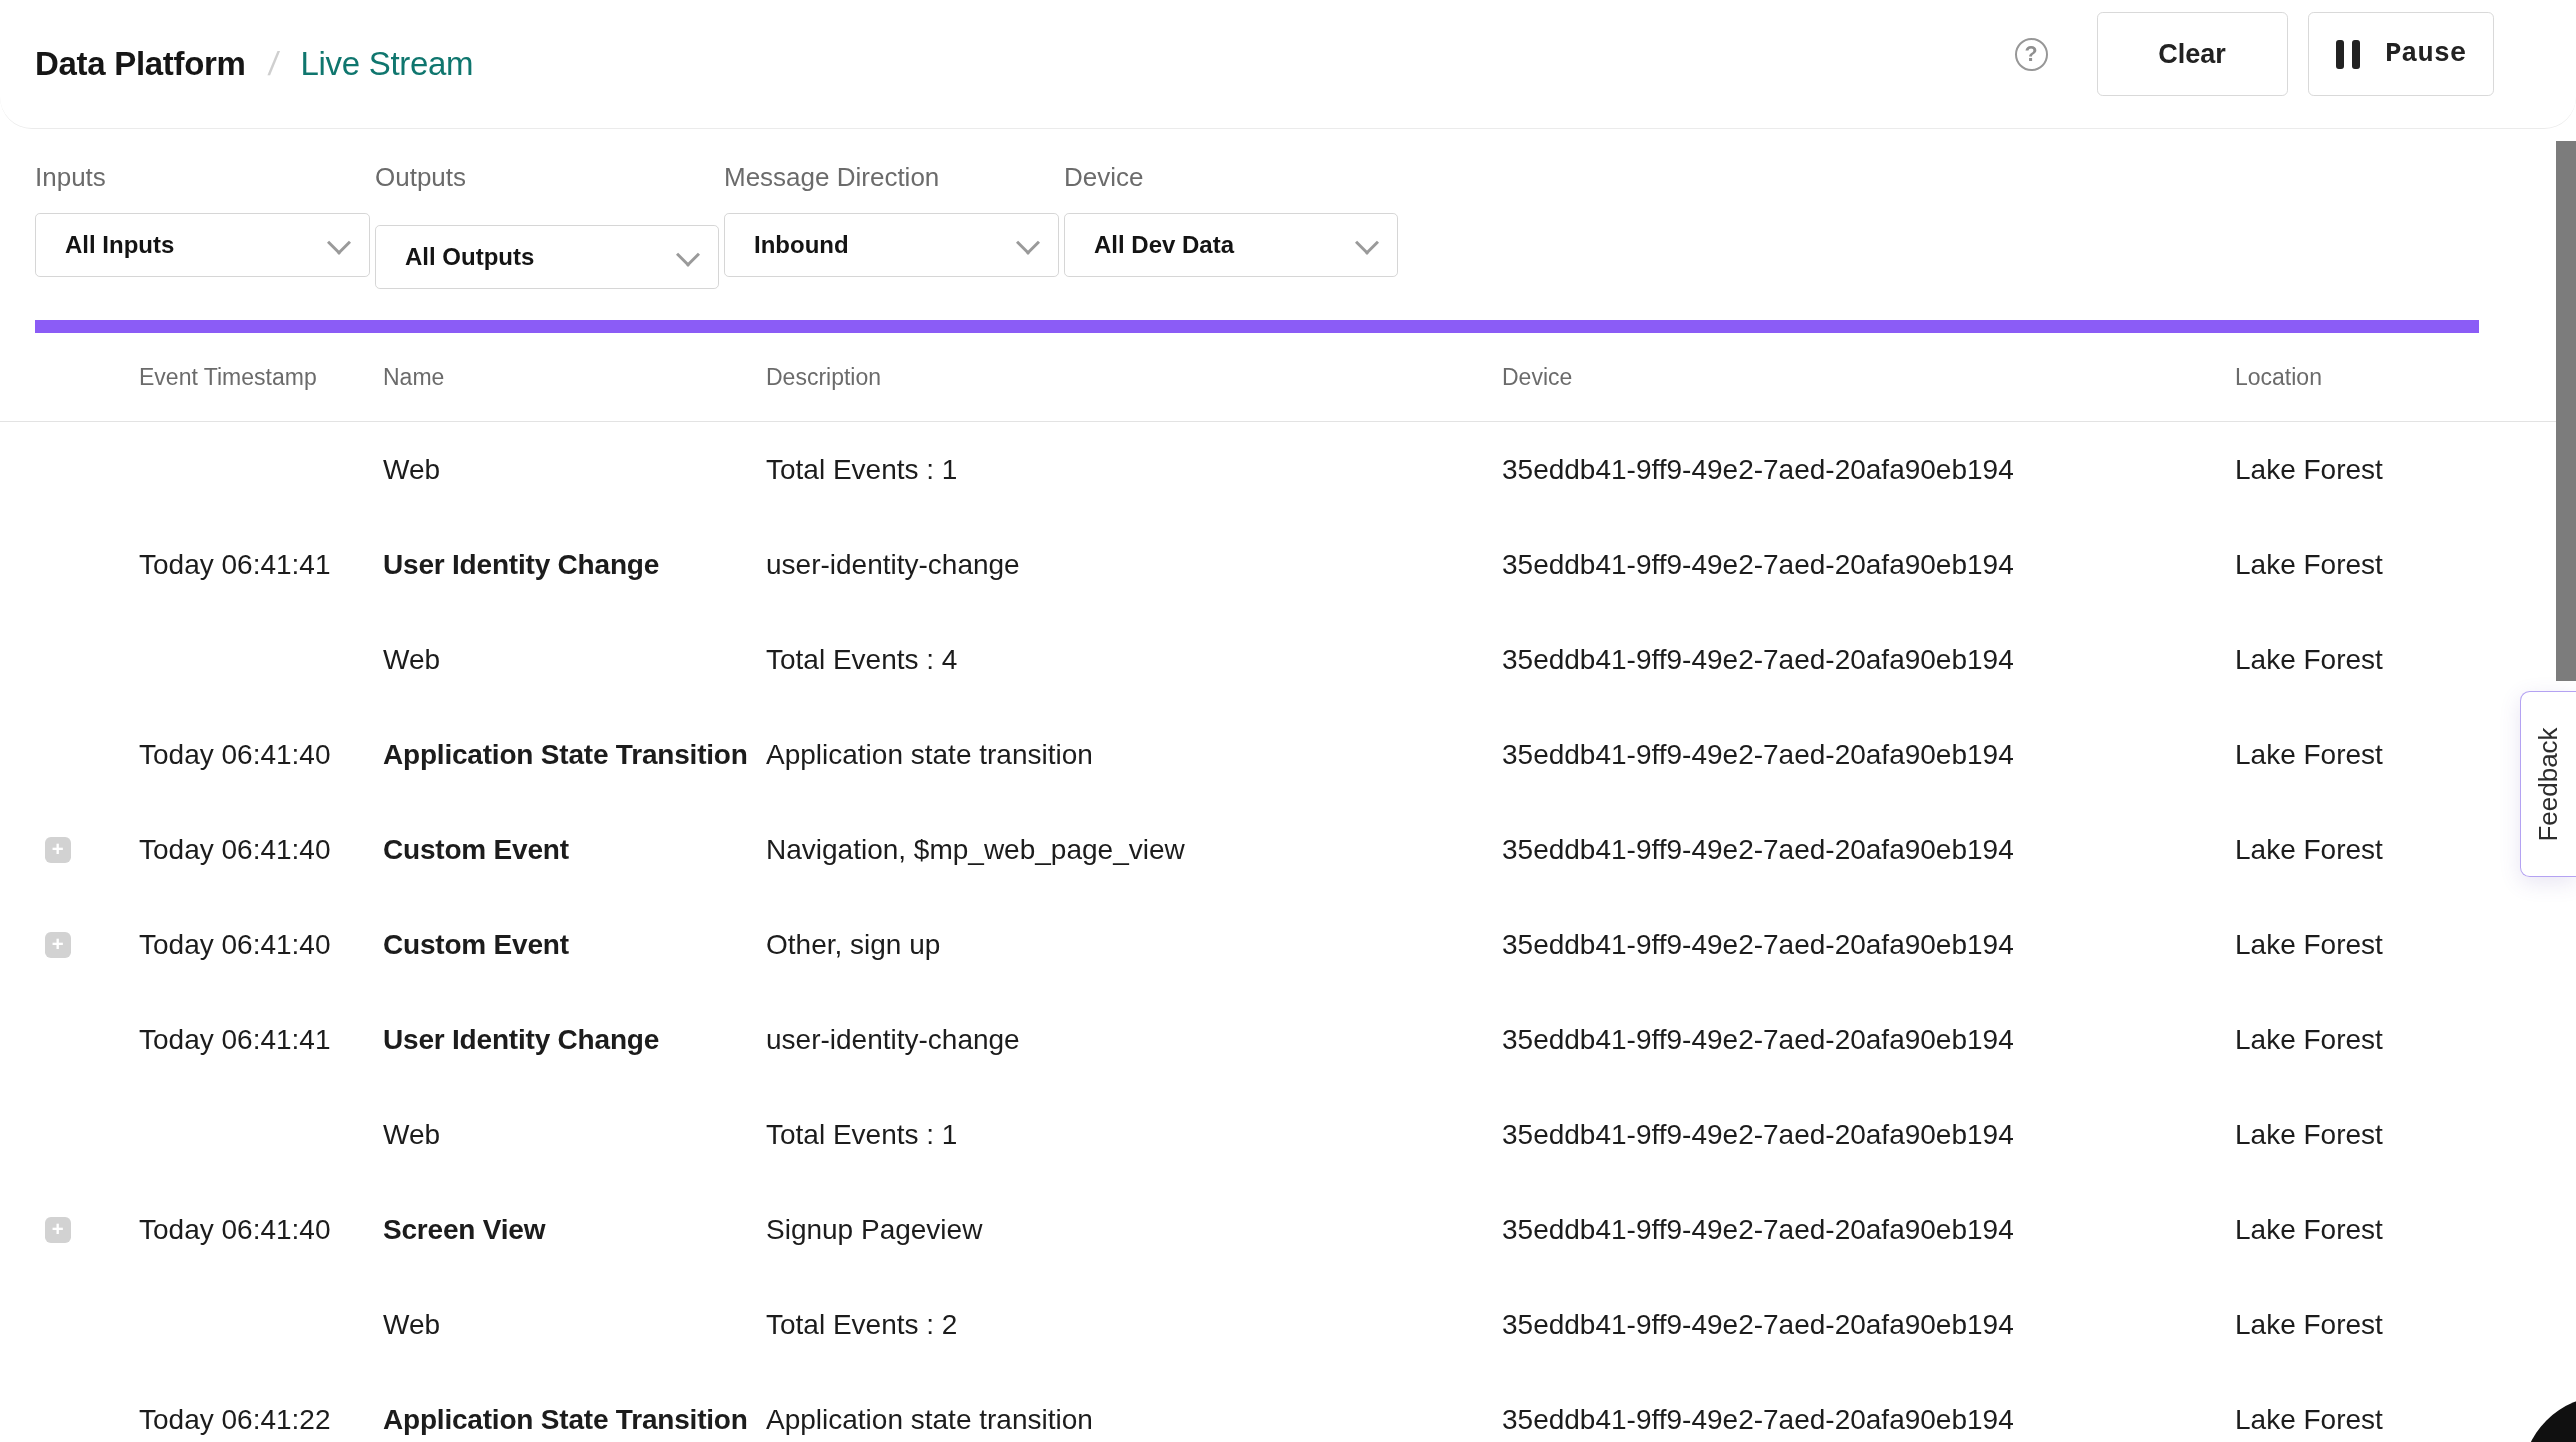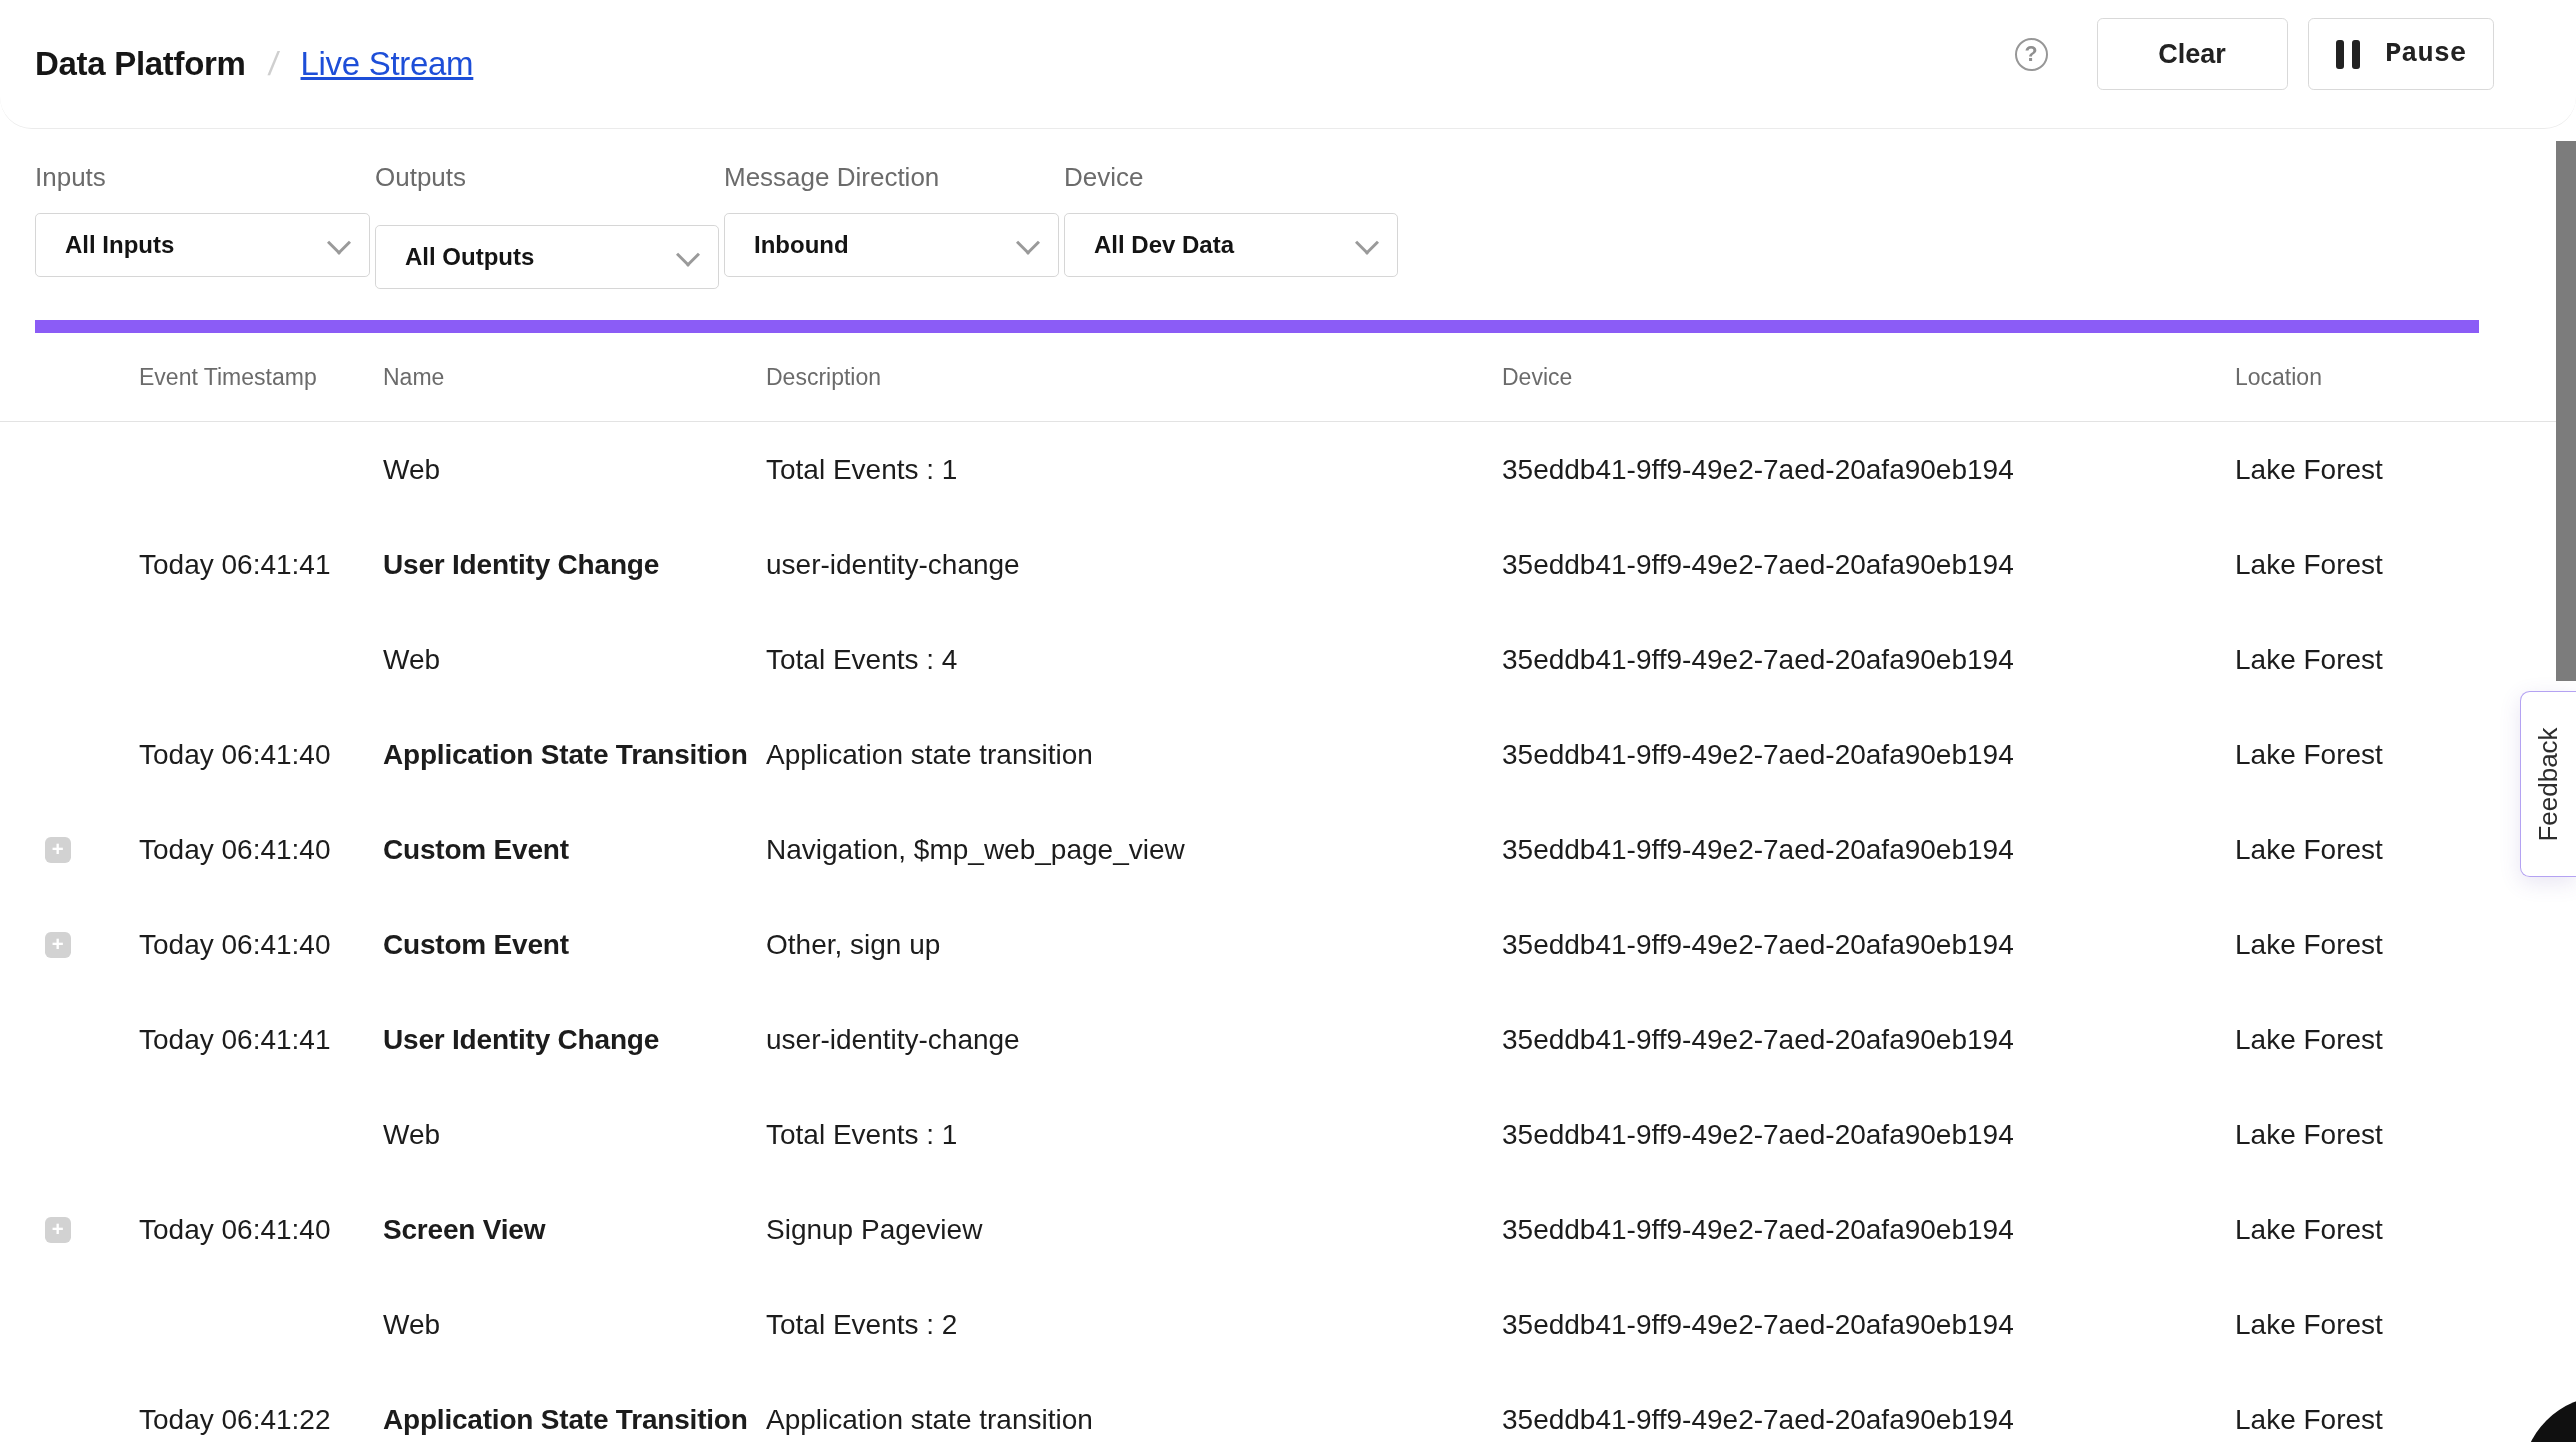--- a/index.html
+++ b/index.html
@@ -5,26 +5,26 @@
   * { margin:0; padding:0; box-sizing:border-box; }
   html,body { width:2576px; height:1442px; overflow:hidden; background:#ffffff;
     font-family:"Liberation Sans", sans-serif; color:#1c1c1c; }
 
   
   .app-header { position:absolute; top:0; left:0; width:2576px; height:129px;
     background:#fff; border-bottom:1.9px solid #ebebeb; display:flex; align-items:center;border-radius:32px; }
   .breadcrumb { display:flex; align-items:center; margin-left:35px; font-size:33px; letter-spacing:-0.3px; }
   .crumb-section { font-weight:700; color:#161616; cursor:pointer; }
   .crumb-sep { color:#cfcfcf; font-weight:300; margin:0 23px; font-size:33px; transform:skewX(-8deg); }
-  .crumb-page { font-weight:400; color:#1d4ed8;text-decoration:underline; }
+  .crumb-page { font-weight:400; color:#0f766e; }
   .header-actions { position:absolute; right:82px; top:18.4px; display:flex; align-items:center; height:72px; }
   .help-icon { width:33px; height:33px; border:2.9px solid #979797; border-radius:50%;
     display:flex; align-items:center; justify-content:center; color:#8f8f8f;
     font-size:21.4px; font-weight:700; margin-right:49px; cursor:pointer; }
-  .btn { height:72px; background:#fff; border:1.9px solid #d9d9d9; border-radius:5.8px;
+  .btn { height:84px; background:#fff; border:1.9px solid #d9d9d9; border-radius:5.8px;
     display:flex; align-items:center; justify-content:center; font-size:27px; font-weight:700;
     color:#222; cursor:pointer; }
   .btn-clear { width:191px; margin-right:20.4px; }
   .btn-pause { width:186px;font-family:Liberation Mono, monospace; }
   .pause-icon { display:inline-flex; gap:8.7px; margin-right:25px; }
   .pause-icon i { display:block; width:7.8px; height:29px; background:#222; border-radius:2.9px; }
 
   
   .filters { position:absolute; top:123px; left:35px; display:flex; gap:5px; }
   .filter { display:flex; flex-direction:column; }

